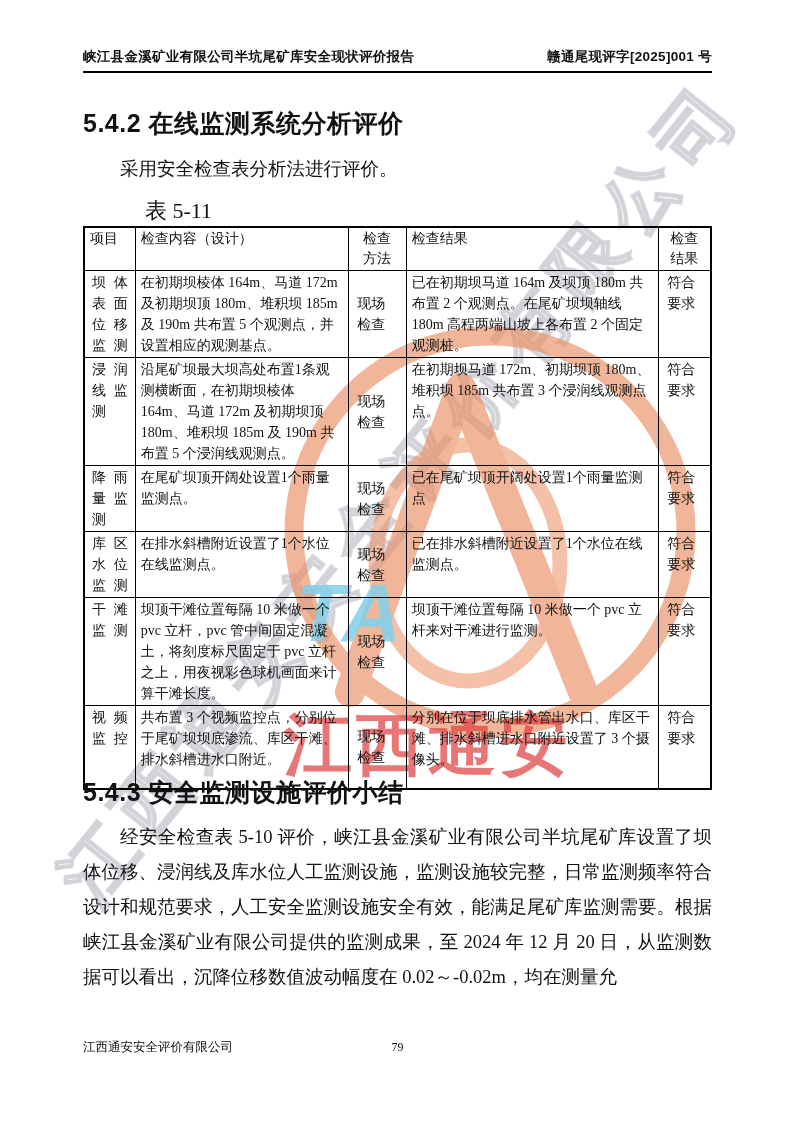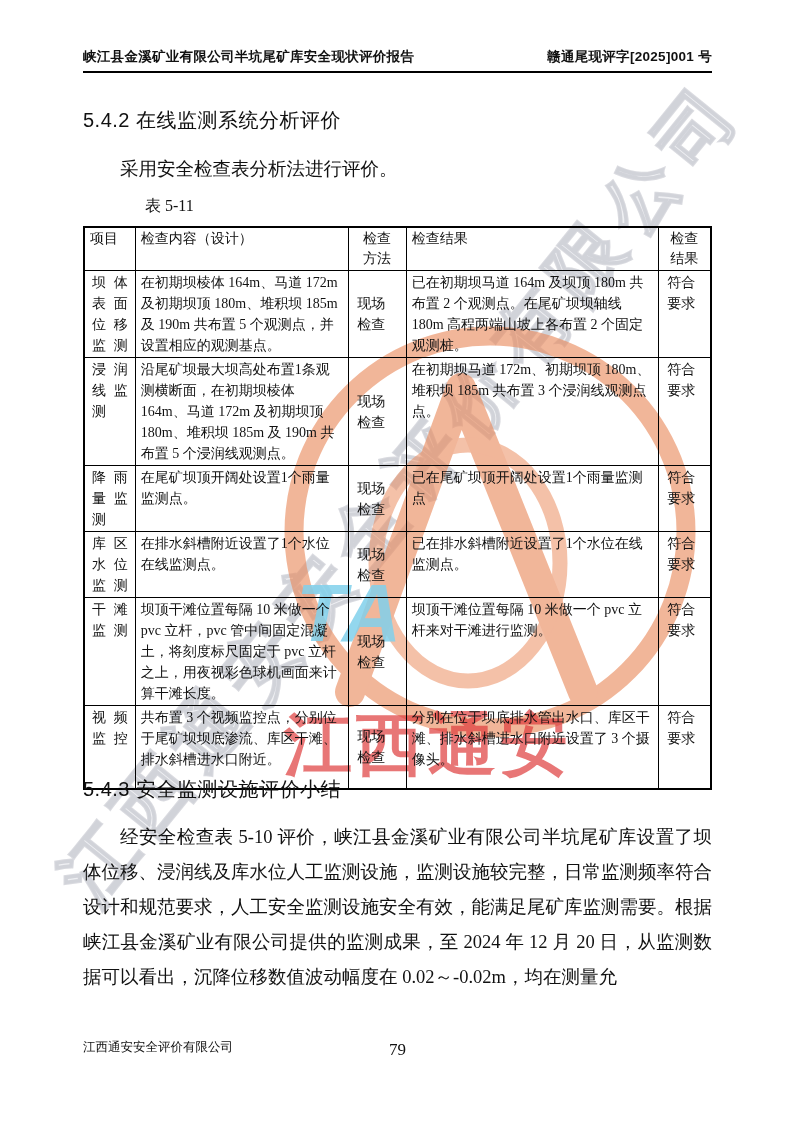--- a/index.html
+++ b/index.html
@@ -11,30 +11,30 @@
   
   .doc-header{position:absolute;left:83px;top:48px;width:629px;display:flex;
               justify-content:space-between;align-items:flex-end;
               font-family:"Liberation Sans","DejaVu Sans",sans-serif;
               font-size:13.5px;font-weight:600;letter-spacing:.3px;gap:41px;}
   .header-rule{position:absolute;left:83px;top:71px;width:629px;height:2px;background:#000;}
 
   
   .h-sec{position:absolute;left:83px;width:640px;
          font-family:"Liberation Sans","DejaVu Sans",sans-serif;
-         font-weight:400;font-size:20px;letter-spacing:.5px;}
+         font-weight:700;font-size:25px;letter-spacing:.5px;}
   .h-542{top:107px;}
   .h-543{top:776px;}
   .para{position:absolute;left:83px;width:629px;font-size:18.5px;text-align:justify;}
   .para-intro{top:156px;line-height:26px;text-indent:2em;}
   .para-summary{top:820px;line-height:35px;text-indent:2em;}
 
   
   .tbl-caption{position:absolute;left:83px;top:196px;width:629px;display:flex;
-               font-size:16px;padding-left:62px;box-sizing:border-box;}
+               font-size:22px;padding-left:62px;box-sizing:border-box;}
   .tbl-caption .cap-label{margin-right:55px;white-space:nowrap;}
 
   
   table.checklist{position:absolute;left:83px;top:226px;width:629px;
                   border-collapse:collapse;table-layout:fixed;
                   border:2px solid #000;background:transparent;}
   .checklist th,.checklist td{border:1.5px solid #000;font-weight:normal;
                   font-size:14px;line-height:21px;vertical-align:top;
                   padding:1px 5px;box-sizing:border-box;overflow:hidden;}
   .checklist th{text-align:left;line-height:20px;vertical-align:top;}
@@ -43,21 +43,21 @@
   td.c-item{text-align:justify;text-align-last:justify;padding:1px 7px;margin-left:40px;}
   td.c-method{vertical-align:middle;padding:6px 8px;}
   td.c-method div,th.col-method div,th.col-result div,td.c-result div{width:2.05em;}
   th.col-method div,th.col-result div{margin:0 auto;}
   td.c-result{padding:1px 8px;}
 
   
   .doc-footer{position:absolute;left:83px;top:1039px;width:629px;font-size:12.5px;}
   .footer-company{position:absolute;left:0;top:0;
                   font-family:"Liberation Sans","DejaVu Sans",sans-serif;font-weight:500;}
-  .footer-page{position:absolute;left:0;top:1px;width:100%;text-align:center;font-size:17px;}
+  .footer-page{position:absolute;left:0;top:1px;width:100%;text-align:center;font-size:12px;}
 
   
   .wm-diagonal{position:absolute;left:38px;top:862px;transform:rotate(-51deg);
                transform-origin:0 0;white-space:nowrap;
                font-family:"Liberation Sans","DejaVu Sans",sans-serif;
                font-size:74px;font-weight:700;letter-spacing:12px;
                color:rgba(203,206,214,0.30);
                -webkit-text-stroke:2px rgba(172,175,186,0.45);}
   .wm-stamp{position:absolute;left:265px;top:310px;width:450px;height:450px;opacity:.62;}
   .wm-ta{position:absolute;left:296px;top:566px;

